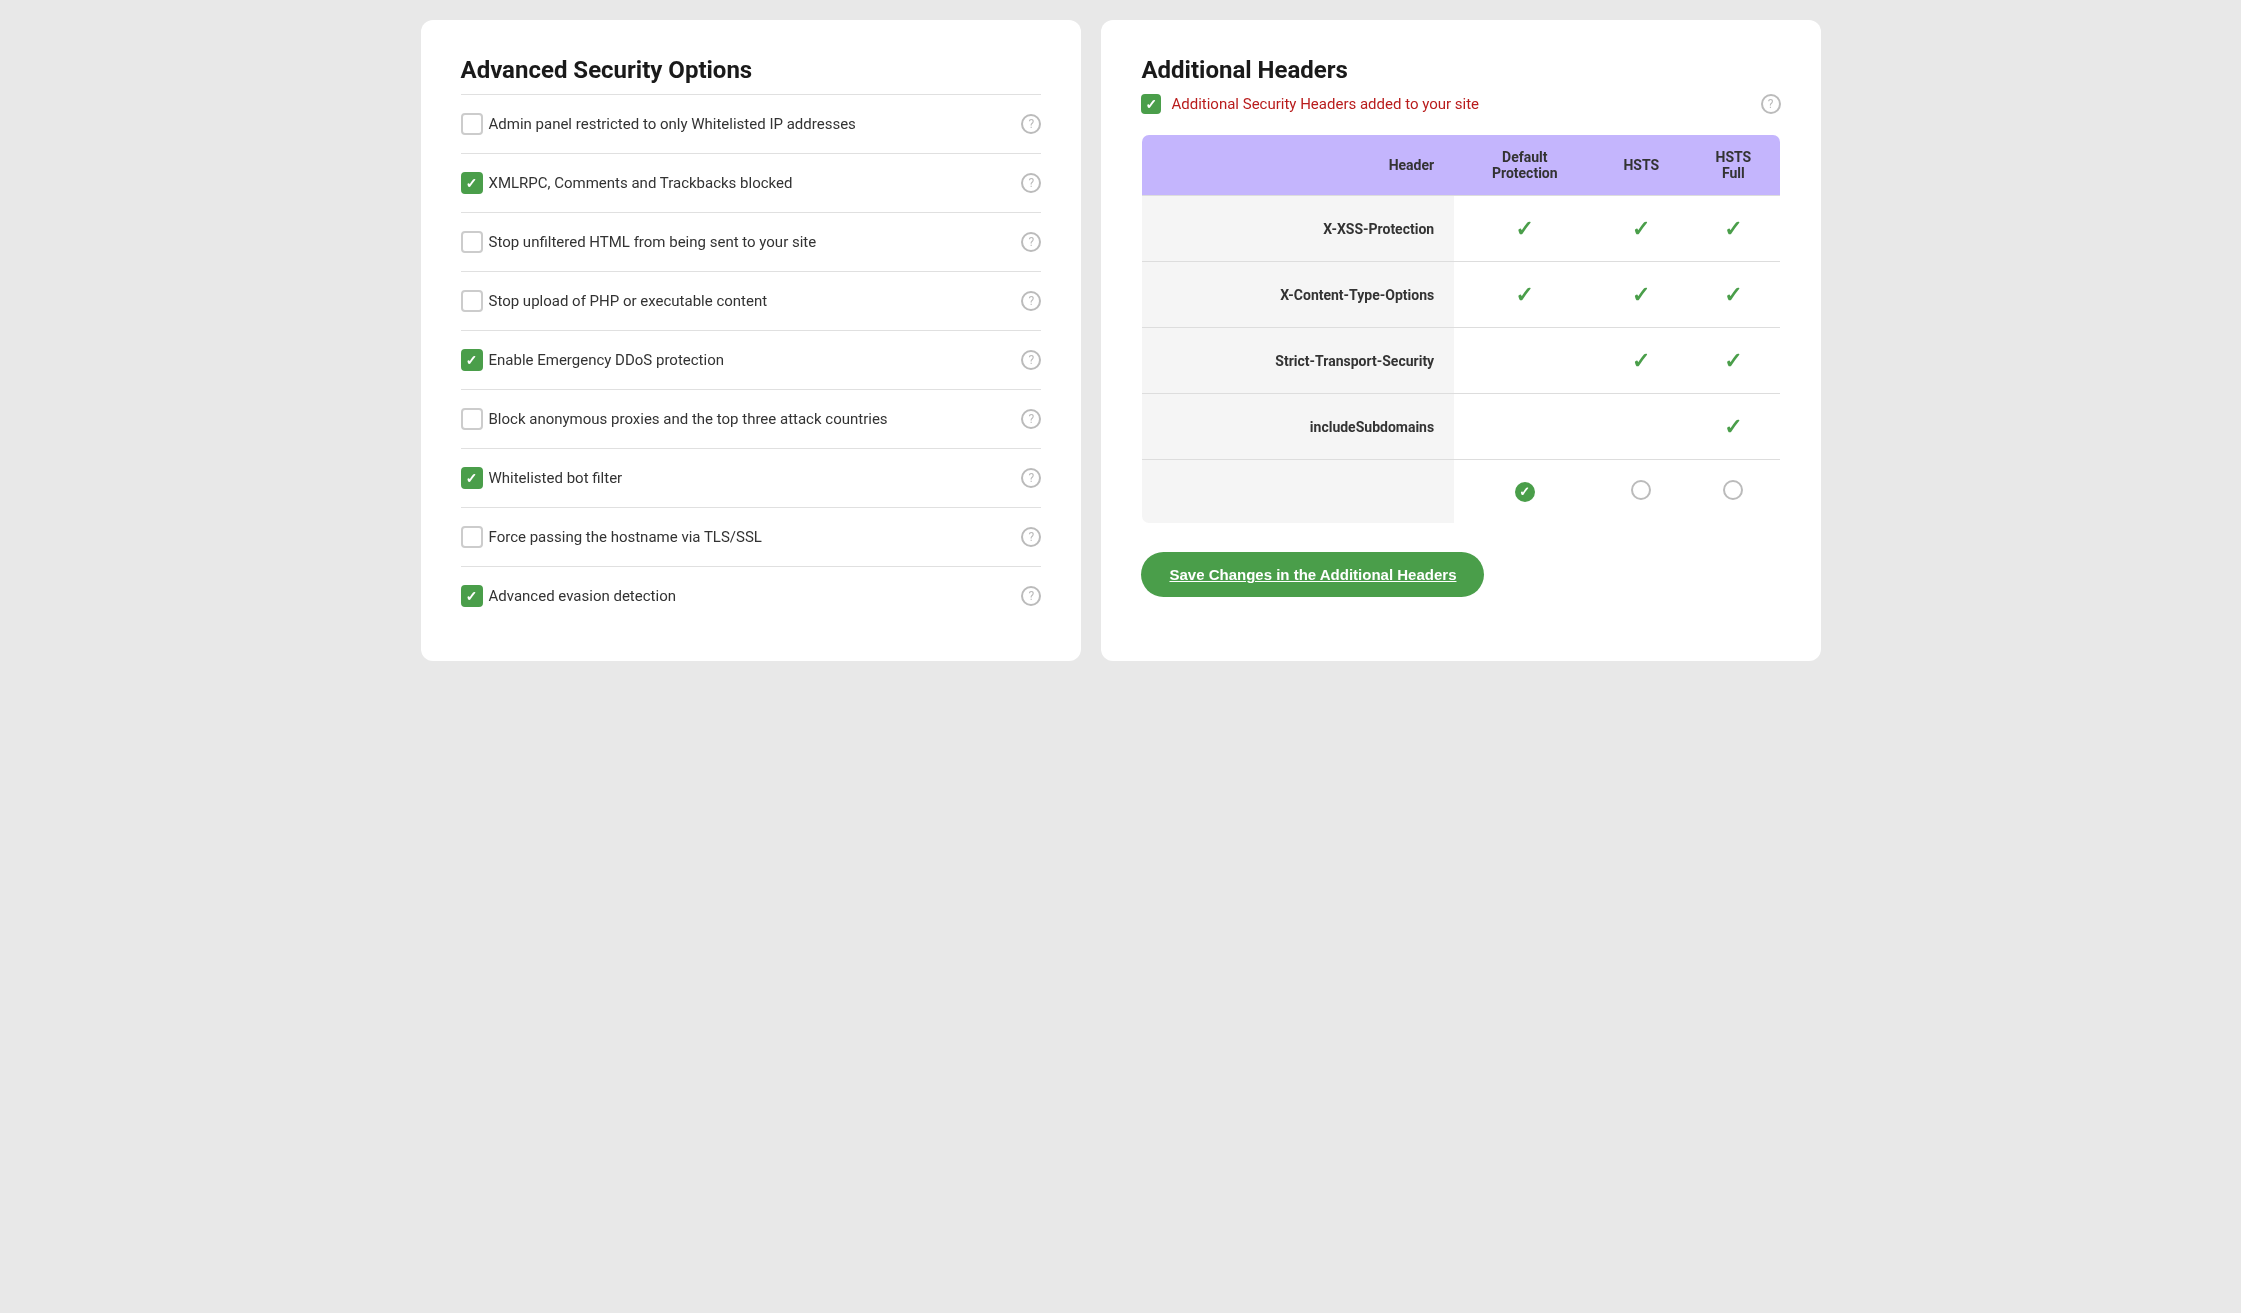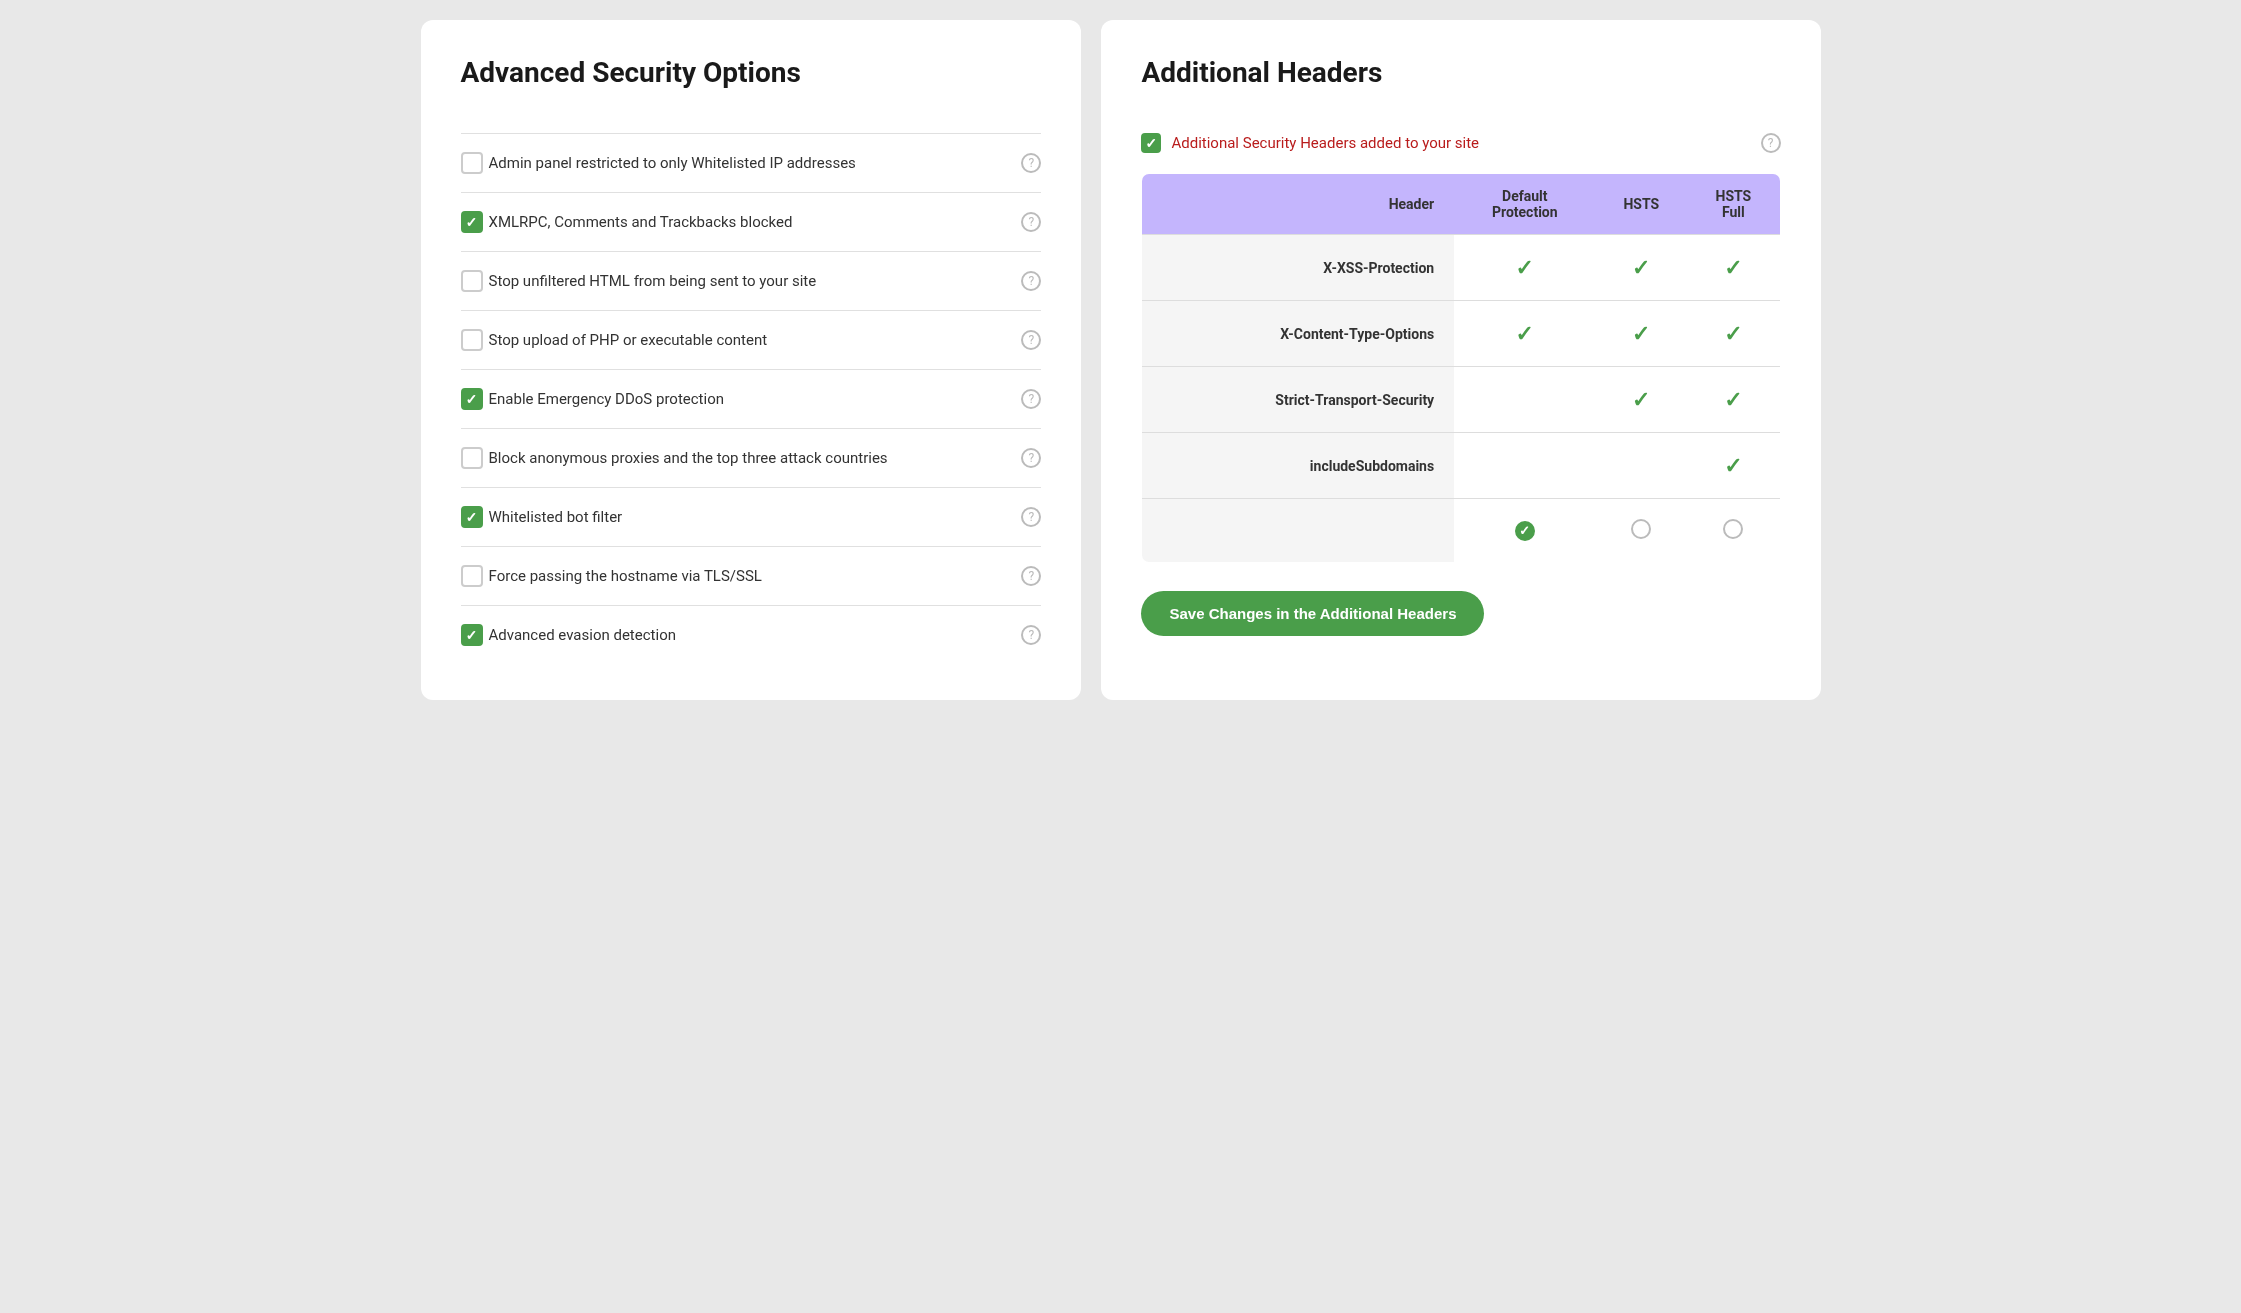--- a/index.html
+++ b/index.html
@@ -15,24 +15,24 @@
       max-width: 1400px;
       margin: 0 auto;
     }
     .panel {
       background: #fff;
       border-radius: 12px;
       padding: 36px 40px;
       flex: 1;
     }
     .panel-title {
-      font-size: 28px;
+      font-size: 24px;
       font-weight: 700;
       color: #1a1a1a;
-      margin-bottom: 44px;
+      margin-bottom: 10px;
     }
     .divider {
       border: none;
       border-top: 1px solid #e0e0e0;
       margin-bottom: 0;
     }
     .option-row {
       display: flex;
       align-items: center;
       justify-content: space-between;
@@ -90,20 +90,21 @@
     .save-btn {
       background: #4a9e4a;
       color: #fff;
       border: none;
       border-radius: 25px;
       padding: 14px 28px;
       font-size: 15px;
       font-weight: 600;
       cursor: pointer;
       margin-top: 28px;
+      text-decoration: underline;
     }
 
     
     .headers-panel {
       flex: 1.1;
     }
     .checkbox-row {
       display: flex;
       align-items: center;
       gap: 10px;

